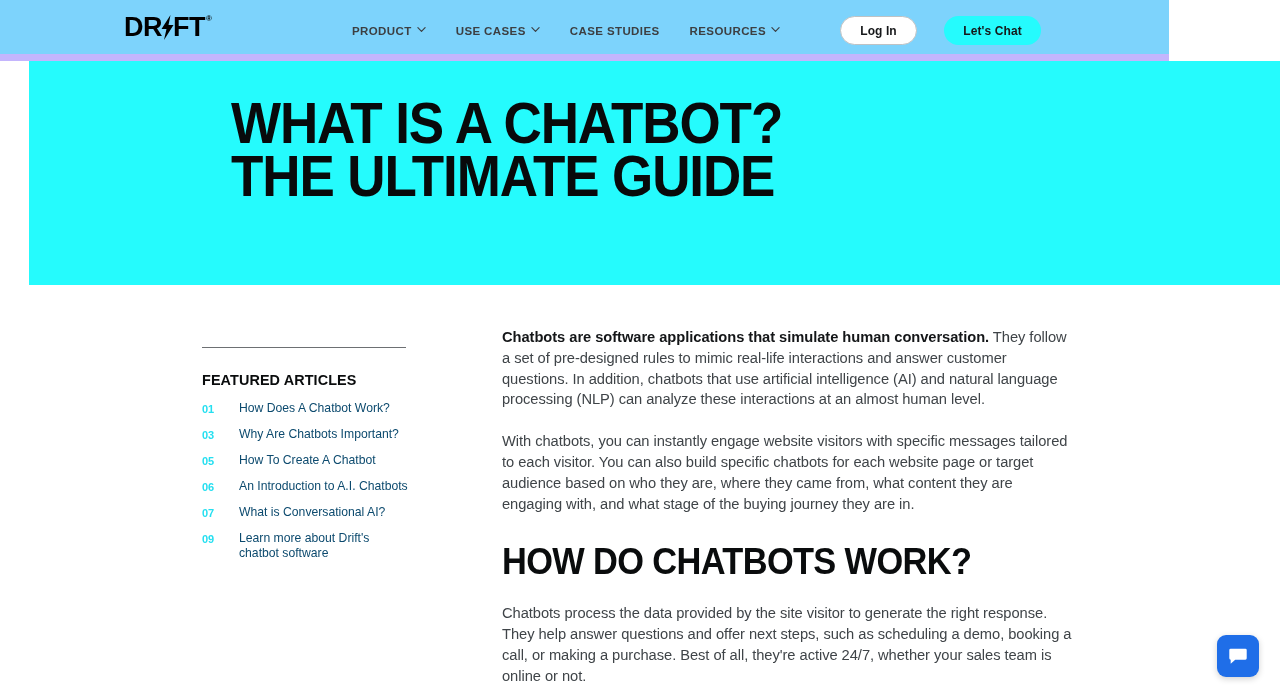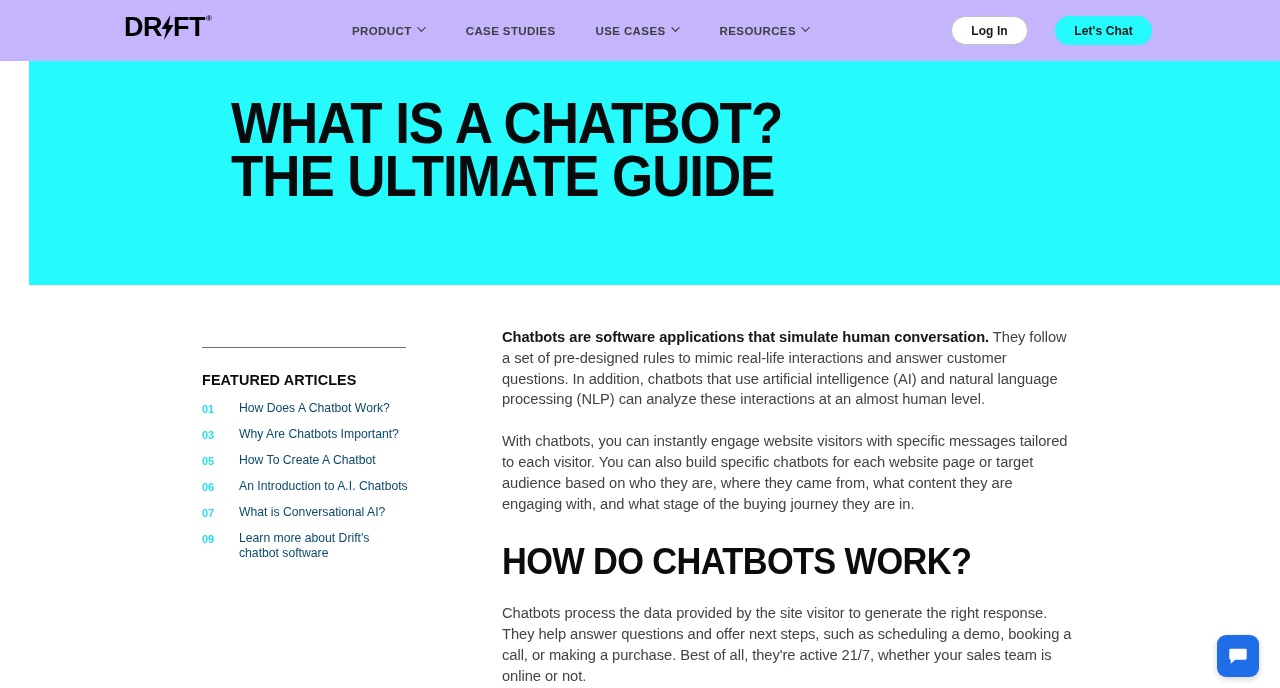--- a/index.html
+++ b/index.html
@@ -10,23 +10,23 @@
     overflow: hidden;
     background: #ffffff;
     font-family: "Liberation Sans", sans-serif;
     -webkit-font-smoothing: antialiased;
   }
 
   
   .site-header {
     position: relative;
     height: 61px;
-    width: 1280px;
-    background: #c4b5fd;
-    border-bottom: 3px solid #c4b5fd;
+    width: 1169px;
+    background: #7dd3fc;
+    border-bottom: 7px solid #c4b5fd;
     display: flex;
     align-items: center;
   }
 
   .logo {
     position: absolute;
     left: 124px;
     top: 14px;
     display: flex;
     align-items: flex-start;
@@ -59,21 +59,21 @@
     margin-left: 1px;
   }
 
   .main-nav {
     position: absolute;
     left: 352px;
     top: 0;
     height: 61px;
     display: flex;
     align-items: center;
-    gap: 10px;
+    gap: 0px;
   }
   .nav-item {
     display: flex;
     align-items: center;
     gap: 5px;
     font-size: 11.5px;
     font-weight: bold;
     letter-spacing: 0.4px;
     color: #3c3f42;
     padding: 0 15px;
@@ -283,30 +283,30 @@
     <div class="nav-item">
       <span>PRODUCT</span>
       <span class="chev">
         <svg width="9" height="9" viewBox="0 0 10 10" aria-hidden="true">
           <path d="M1,3 L5,7 L9,3" stroke="#3c3f42" stroke-width="1.3" fill="none" stroke-linecap="round" stroke-linejoin="round"></path>
         </svg>
       </span>
     </div>
 
     <div class="nav-item">
-      <span>CASE STUDIES</span>
-    </div>
-
-    <div class="nav-item">
       <span>USE CASES</span>
       <span class="chev">
         <svg width="9" height="9" viewBox="0 0 10 10" aria-hidden="true">
           <path d="M1,3 L5,7 L9,3" stroke="#3c3f42" stroke-width="1.3" fill="none" stroke-linecap="round" stroke-linejoin="round"></path>
         </svg>
       </span>
+    </div>
+
+    <div class="nav-item">
+      <span>CASE STUDIES</span>
     </div>
 
     <div class="nav-item">
       <span>RESOURCES</span>
       <span class="chev">
         <svg width="9" height="9" viewBox="0 0 10 10" aria-hidden="true">
           <path d="M1,3 L5,7 L9,3" stroke="#3c3f42" stroke-width="1.3" fill="none" stroke-linecap="round" stroke-linejoin="round"></path>
         </svg>
       </span>
     </div>
@@ -366,21 +366,21 @@
         <span class="article-label">Learn more about Drift's chatbot software</span>
       </li>
 
     </ul>
   </aside>
 
   <article class="article-body">
     <p class="para"><b>Chatbots are software applications that simulate human conversation.</b><span> They follow a set of pre-designed rules to mimic real-life interactions and answer customer questions. In addition, chatbots that use artificial intelligence (AI) and natural language processing (NLP) can analyze these interactions at an almost human level.</span></p>
     <p class="para">With chatbots, you can instantly engage website visitors with specific messages tailored to each visitor. You can also build specific chatbots for each website page or target audience based on who they are, where they came from, what content they are engaging with, and what stage of the buying journey they are in.</p>
     <h2 class="section-heading">HOW DO CHATBOTS WORK?</h2>
-    <p class="para">Chatbots process the data provided by the site visitor to generate the right response. They help answer questions and offer next steps, such as scheduling a demo, booking a call, or making a purchase. Best of all, they're active 21/7, whether your sales team is online or not.</p>
+    <p class="para">Chatbots process the data provided by the site visitor to generate the right response. They help answer questions and offer next steps, such as scheduling a demo, booking a call, or making a purchase. Best of all, they're active 24/7, whether your sales team is online or not.</p>
   </article>
 
 </main>
 
 <div class="chat-widget">
   <span>
     <svg width="22" height="22" viewBox="0 0 24 24" aria-hidden="true">
       <path d="M4 4h16a1.5 1.5 0 0 1 1.5 1.5v9A1.5 1.5 0 0 1 20 16H9l-5 4.5V16H4a1.5 1.5 0 0 1-1.5-1.5v-9A1.5 1.5 0 0 1 4 4z" fill="#ffffff"></path>
     </svg>
   </span>

